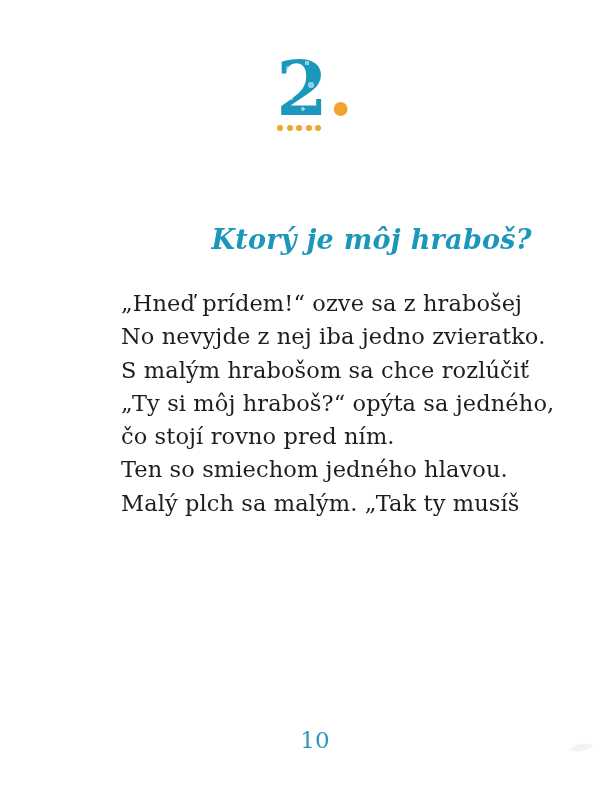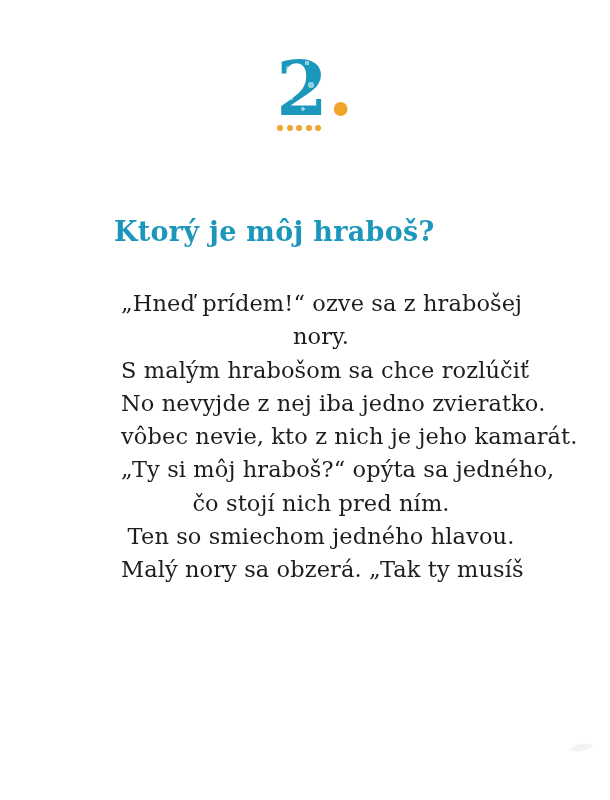--- a/index.html
+++ b/index.html
@@ -46,38 +46,38 @@
     width:44px;
     display:flex;justify-content:space-between;
   }
   .wdot{
     display:block;width:6px;height:6px;border-radius:50%;
     background:#f0a42c;
   }
 
   
   .title{
-    position:absolute;top:210px;left:110px;width:410px;margin:4px;
-    text-align:left;
+    position:absolute;top:210px;left:110px;width:410px;margin:12px;
+    text-align:right;
     font-size:27px;line-height:36px;font-weight:bold;
     letter-spacing:0.3px;
     color:#1b97bb;
+    font-style:italic;
   }
 
   
   .body-text{
     position:absolute;top:287px;left:121px;width:400px;
   }
   .line{
     margin:0;
     font-size:22.5px;line-height:33.3px;
     letter-spacing:0.1px;
     color:#1d1d1b;
     white-space:nowrap;
-    text-align:center;
   }
 
   
   .folio{
     position:absolute;top:726px;left:120px;width:390px;
     text-align:center;
     font-size:23px;line-height:28px;
     color:#2a9bbd;
   }
 
@@ -106,26 +106,25 @@
         <i class="wdot"></i>
         <i class="wdot"></i>
       </span>
     </span>
   </div>
 
   <h1 class="title">Ktorý je môj hraboš?</h1>
 
   <div class="body-text">
       <p class="line">„Hneď prídem!“ ozve sa z hrabošej</p>
-      <p class="line">nory.</p>
+      <p class="line">No nevyjde z nej iba jedno zvieratko.</p>
       <p class="line">S malým hrabošom sa chce rozlúčiť</p>
-      <p class="line">No nevyjde z nej iba jedno zvieratko.</p>
-      <p class="line">vôbec nevie, kto z nich je jeho kamarát.</p>
       <p class="line">„Ty si môj hraboš?“ opýta sa jedného,</p>
-      <p class="line">čo stojí nich pred ním.</p>
+      <p class="line">čo stojí rovno pred ním.</p>
       <p class="line">Ten so smiechom jedného hlavou.</p>
-      <p class="line">Malý nory sa obzerá. „Tak ty musíš</p>
+      <p class="line">Malý plch sa malým. „Tak ty musíš</p>
     </div>
 
+  <div class="folio">10</div>
 
   <div class="smudge"></div>
 
 </div>
 
 </body></html>

